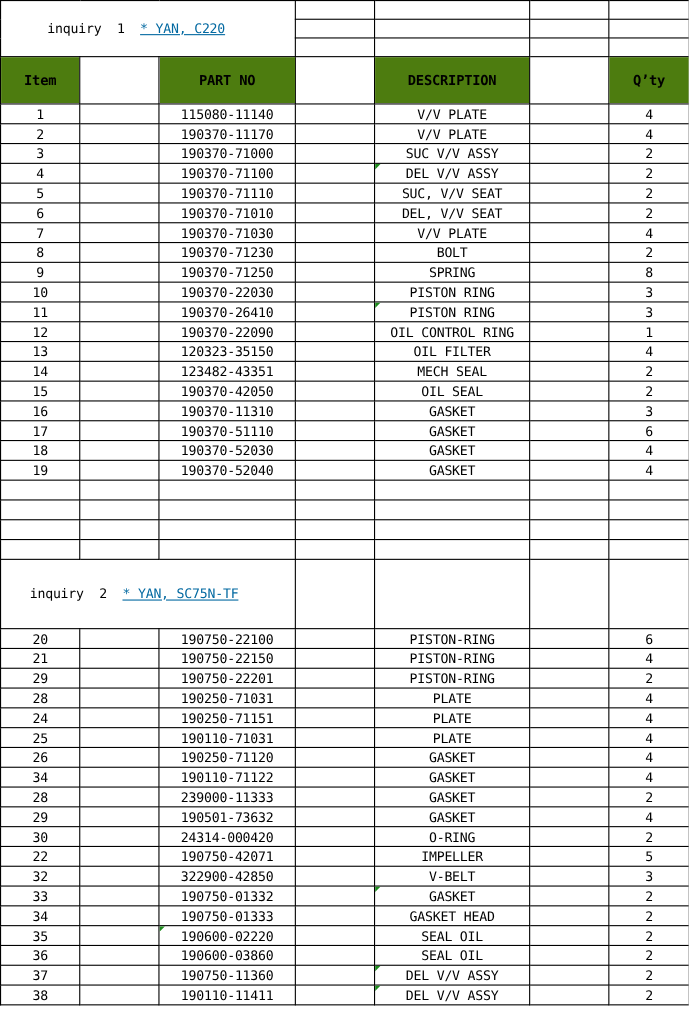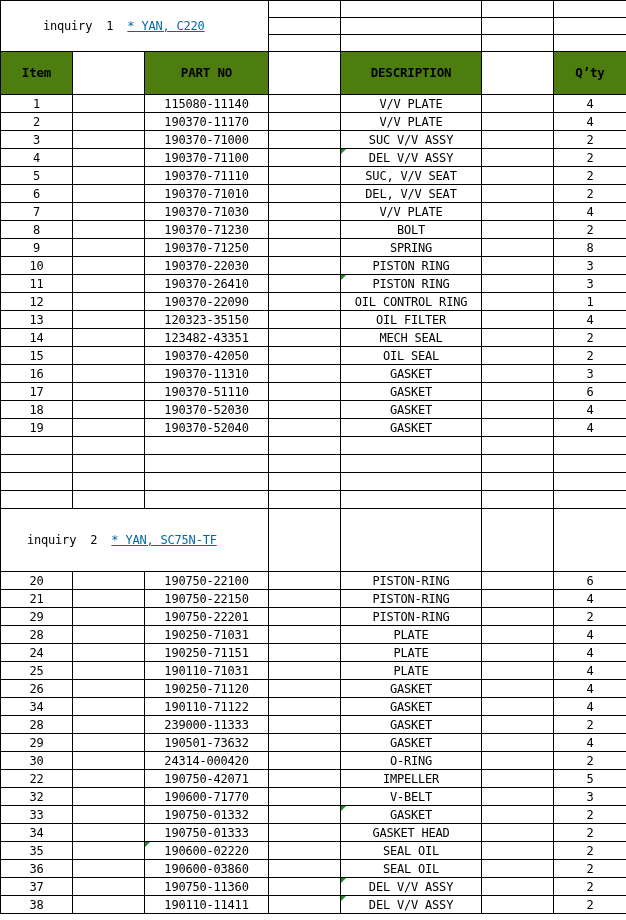--- a/index.html
+++ b/index.html
@@ -381,21 +381,21 @@
         <td></td>
         <td>190750-42071</td>
         <td></td>
         <td>IMPELLER</td>
         <td></td>
         <td>5</td>
       </tr>
       <tr>
         <td>32</td>
         <td></td>
-        <td>190600-71770</td>
+        <td>322900-42850</td>
         <td></td>
         <td>V-BELT</td>
         <td></td>
         <td>3</td>
       </tr>
       <tr>
         <td>33</td>
         <td></td>
         <td>190750-01332</td>
         <td></td>

